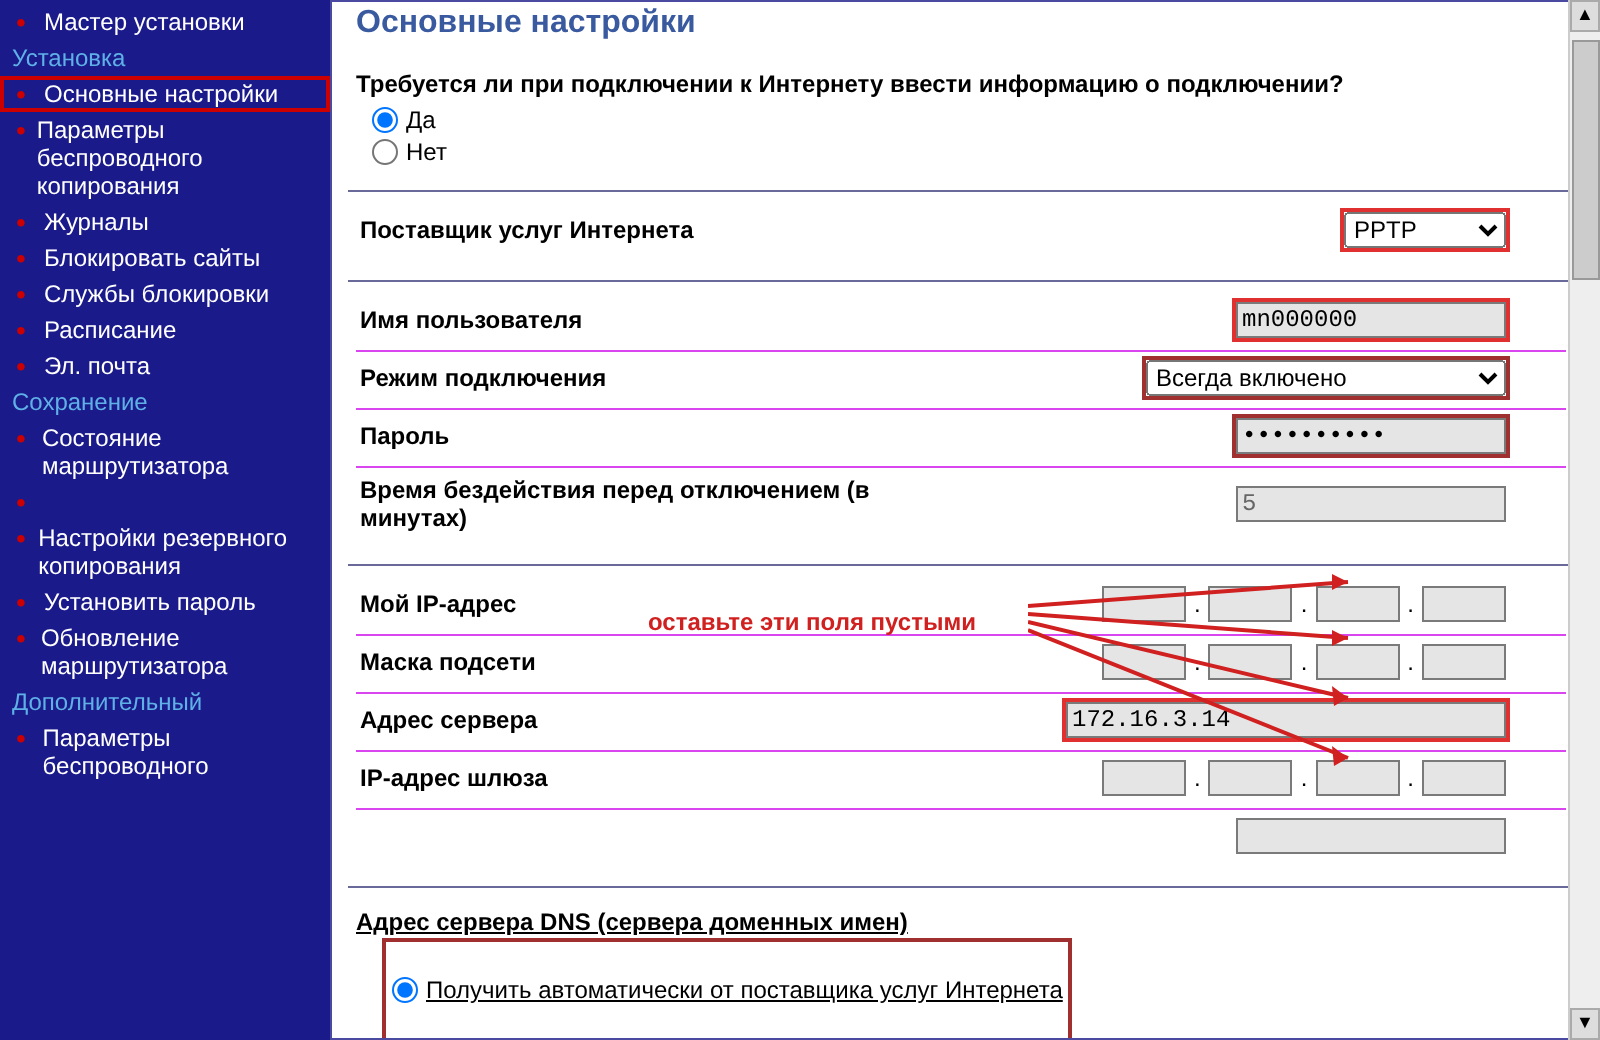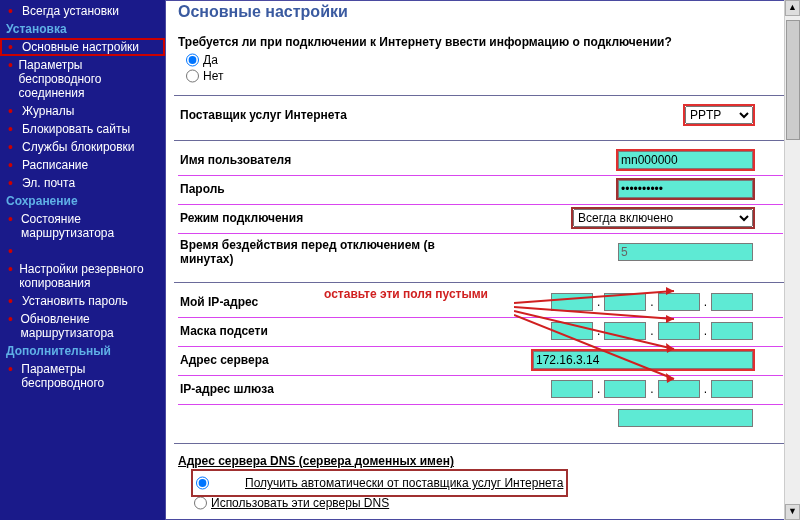--- a/index.html
+++ b/index.html
@@ -1,72 +1,72 @@
 <!DOCTYPE html>
 <html><head>
 <meta charset="utf-8">
 <style>
   * { box-sizing: border-box; margin: 0; padding: 0; }
   body { font-family: Arial, sans-serif; font-size: 12px; background: #fff; width: 800px; height: 520px; overflow: hidden; }
   .wrap { display: flex; width: 800px; height: 520px; }
   .sidebar { width: 165px; background: #1a1a8a; color: #fff; padding: 2px 0; }
   .sidebar .item { display: flex; align-items: flex-start; padding: 2px 4px 2px 8px; font-size: 12px; cursor: pointer; color: #fff; }
   .sidebar .item .bullet { color: #c00; font-size: 14px; line-height: 14px; margin-right: 4px; width: 10px; }
-  .sidebar .heading { color: #5fb0e6; font-weight: bold; padding: 2px 6px; font-size: 12px; }
+  .sidebar .heading { color: #5fb0e6; font-weight: normal; padding: 2px 6px; font-size: 12px; }
   .sidebar .item.selected { outline: 2px solid #c00; outline-offset: -2px; }
   .content { flex: 1; position: relative; padding: 0 12px 0 8px; border: 1px solid #4a4aa0; overflow: hidden; background: #fff; }
   .content h1 { color: #3a5aa0; font-size: 16px; font-weight: bold; margin: 2px 0 8px 4px; }
   .section { border-bottom: 1px solid #6a6a9a; padding: 6px 4px 10px 4px; }
   .section.last { border-bottom: none; }
   .question { color: #000; font-weight: bold; font-size: 12px; margin-bottom: 4px; }
   .radio-row { display: flex; margin: 2px 0 2px 8px; font-size: 12px; }
   .radio-row input[type=radio] { margin-right: 4px; }
   .row { display: flex; align-items: center; padding: 4px 0 6px 0; border-bottom: 1px solid #d946ef; }
   .row:last-child { border-bottom: none; }
   .row .label { flex: 0 0 300px; font-weight: bold; font-size: 12px; padding-left: 2px; }
   .row .control { flex: 1; display: flex; justify-content: flex-end; align-items: center; padding-right: 30px; }
-  select { font-size: 12px; width: 68px; }
+  select { font-size: 12px; width: 81px; }
   select.wide { width: 180px; }
-  input[type=text], input[type=password] { font-size: 12px; border: 1px solid #7a7a7a; background: #5eead4; padding: 1px 2px; height: 18px; }
+  input[type=text], input[type=password] { font-size: 12px; border: 1px solid #7a7a7a; background: #e5e5e5; padding: 1px 2px; height: 18px; font-family: Liberation Mono, monospace; }
   .input-user { width: 135px; }
   .input-idle { width: 135px; background: #eee; color: #666; }
   .ip-group { display: flex; gap: 0; align-items: center; }
   .ip-group input { width: 42px; text-align: left; }
   .ip-group .dot { margin: 0 4px; }
   .ip-full { width: 220px; }
   .hl-dark { outline: 2px solid #a03030; outline-offset: 0px; }
   .hl-bright { outline: 2px solid #e03030; outline-offset: 0px; }
   .hint { position: absolute; color: #d02020; font-weight: bold; font-size: 12px; }
   svg.arrow { position: absolute; pointer-events: none; }
   svg.arrow line, svg.arrow polyline { stroke: #d02020; stroke-width: 2; fill: none; }
   svg.arrow polygon { fill: #d02020; }
   .scrollbar-v { position: absolute; right: 0; top: 0; width: 16px; height: 520px; background: #eee; border-left: 1px solid #ccc; }
   .scrollbar-v .btn { height: 16px; background: #ddd; border: 1px solid #aaa; font-size: 9px; text-align: center; line-height: 12px; }
   .scrollbar-v .thumb { position: absolute; left: 1px; width: 14px; background: #ccc; border: 1px solid #999; height: 120px; top: 20px; }
   .dns-box { margin-top: 4px; text-decoration: underline; }
   .dns-box .radio-row { margin-left: 16px; }
-  .radio-row.hl-dark { outline: 2px solid #a03030; outline-offset: 1px; padding: 4px 2px; width: fit-content; gap: 32px; }
+  .radio-row.hl-dark { outline: 2px solid #a03030; outline-offset: 1px; padding: 16px 2px; width: fit-content; }
 </style>
 </head>
 <body>
 
 <div class="wrap">
   <div class="sidebar">
     <div class="item">
         <span class="bullet">•</span>
-        <span>Всегда установки</span>
+        <span>Мастер установки</span>
       </div>
     <div class="heading">Установка</div>
     <div class="item selected">
         <span class="bullet">•</span>
         <span>Основные настройки</span>
       </div>
     <div class="item">
         <span class="bullet">•</span>
-        <span>Параметры беспроводного соединения</span>
+        <span>Параметры беспроводного копирования</span>
       </div>
     <div class="item">
         <span class="bullet">•</span>
         <span>Журналы</span>
       </div>
     <div class="item">
         <span class="bullet">•</span>
         <span>Блокировать сайты</span>
       </div>
     <div class="item">
@@ -135,43 +135,43 @@
     </div>
 
     <div class="section">
       <div class="row">
         <div class="label">Имя пользователя</div>
         <div class="control">
             <input type="text" class="input-user hl-bright" value="mn000000" style="">
           </div>
       </div>
       <div class="row">
-        <div class="label">Пароль</div>
-        <div class="control">
-            <input type="password" class="input-user hl-dark" value="aaaaaaaaaa" style="">
-          </div>
-      </div>
-      <div class="row">
         <div class="label">Режим подключения</div>
         <div class="control">
           <select class="wide hl-dark">
             <option>Всегда включено</option>
           </select>
         </div>
       </div>
       <div class="row">
+        <div class="label">Пароль</div>
+        <div class="control">
+            <input type="password" class="input-user hl-dark" value="aaaaaaaaaa" style="">
+          </div>
+      </div>
+      <div class="row">
         <div class="label">Время бездействия перед отключением (в минутах)</div>
         <div class="control">
             <input type="text" class="input-idle" readonly="" value="5" style="">
           </div>
       </div>
     </div>
 
     <div class="section" style="position:relative;">
-      <div class="hint" style="left:150px; top:4px;">оставьте эти поля пустыми</div>
+      <div class="hint" style="left:150px; top:21px;">оставьте эти поля пустыми</div>
       <svg class="arrow" style="left:340px; top:0px;" width="180" height="130">
         <line x1="0" y1="20" x2="160" y2="8"></line>
           <polygon points="160,8 152,4 152,12"></polygon>
         <line x1="0" y1="24" x2="160" y2="36"></line>
           <polygon points="160,36 152,32 152,40"></polygon>
         <line x1="0" y1="28" x2="160" y2="66"></line>
           <polygon points="160,66 152,60 153,70"></polygon>
         <line x1="0" y1="32" x2="160" y2="96"></line>
           <polygon points="160,96 152,90 153,100"></polygon>
       </svg>

